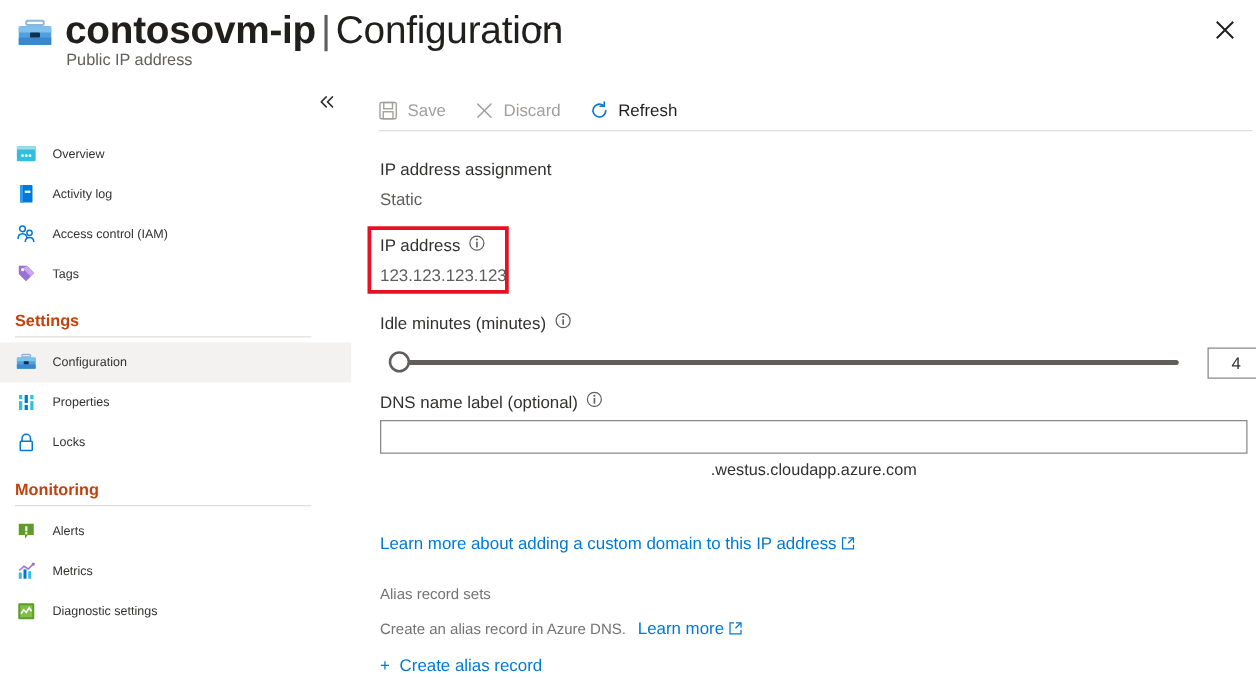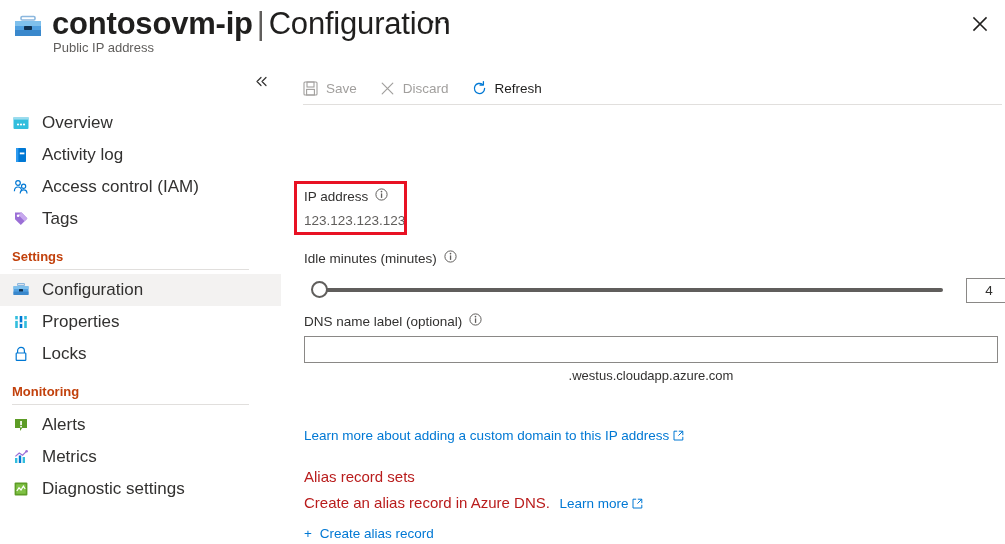--- a/index.html
+++ b/index.html
@@ -64,21 +64,21 @@
   .nav-list { position: absolute; left: 0; top: 43px; width: 290px; }
   .nav-item {
     position: relative; height: 32px; width: 281px;
     display: flex; align-items: center; cursor: pointer;
   }
   .nav-item.selected { background: #f3f2f1; }
   .nav-ico {
     width: 18px; height: 18px; margin-left: 12px; margin-right: 12px;
     flex: 0 0 18px; display: block;
   }
-  .nav-label { font-size: 17px; color: #323130; white-space: nowrap; }
+  .nav-label { font-size: 10px; color: #323130; white-space: nowrap; }
 
   .nav-group {
     margin-top: 14px; width: 281px;
   }
   .nav-group-title {
     font-size: 13px; font-weight: bold; color: #c2410c;
     padding: 0 0 5px 12px;
   }
   .nav-group-rule {
     height: 1px; background: #e1dfdd; margin: 0 32px 4px 12px;
@@ -140,21 +140,21 @@
   }
   .dns-suffix {
     position: absolute; left: 14px; top: 304px; width: 694px;
     text-align: center; font-size: 13px; color: #323130;
   }
 
   .lnk { color: #0078d4; font-size: 13.5px; text-decoration: none; cursor: pointer; }
   .ext { display: inline-block; margin-left: 4px; vertical-align: -1px; }
 
   .row-abs { position: absolute; left: 14px; margin-top: 24px; }
-  .plain { font-size: 15px; color: #b91c1c; }
+  .plain { font-size: 12px; color: #737373; }
 </style>
 </head>
 <body>
 
 <div id="root">
 
   <div class="hdr-icon">
     <svg width="30" height="26" viewBox="0 0 30 26">
       <rect x="8" y="2.5" width="14" height="3.5" rx="1.2" fill="none" stroke="#8bb7de" stroke-width="1.6"></rect>
       <rect x="2" y="7" width="26" height="15" rx="1.5" fill="#50a0e0"></rect>
@@ -357,20 +357,24 @@
             <path d="M13.6 8.5 A5.1 5.1 0 1 1 11.6 4.4" fill="none" stroke="#0078d4" stroke-width="1.3" stroke-linecap="round"></path>
             <path d="M12.4 1.6 L12.4 5 L9 5" fill="none" stroke="#0078d4" stroke-width="1.3" stroke-linecap="round" stroke-linejoin="round"></path>
           </svg>
         </span>
         <span class="tb-label">Refresh</span>
       </div>
 
     </div>
     <div class="tb-rule"></div>
 
+    <div class="field" style="top:64px">
+      <div class="f-label">IP address assignment</div>
+      <div class="f-value">Static</div>
+    </div>
 
     <div class="field" style="top:124px">
       <div class="f-label">
         <span>IP address</span>
         <span class="info">
           <svg width="13" height="13" viewBox="0 0 13 13">
             <circle cx="6.5" cy="6.5" r="5.6" fill="none" stroke="#605e5c" stroke-width="1"></circle>
             <circle cx="6.5" cy="3.6" r="0.85" fill="#605e5c"></circle>
             <rect x="5.9" y="5.4" width="1.3" height="4.5" fill="#605e5c"></rect>
           </svg>

